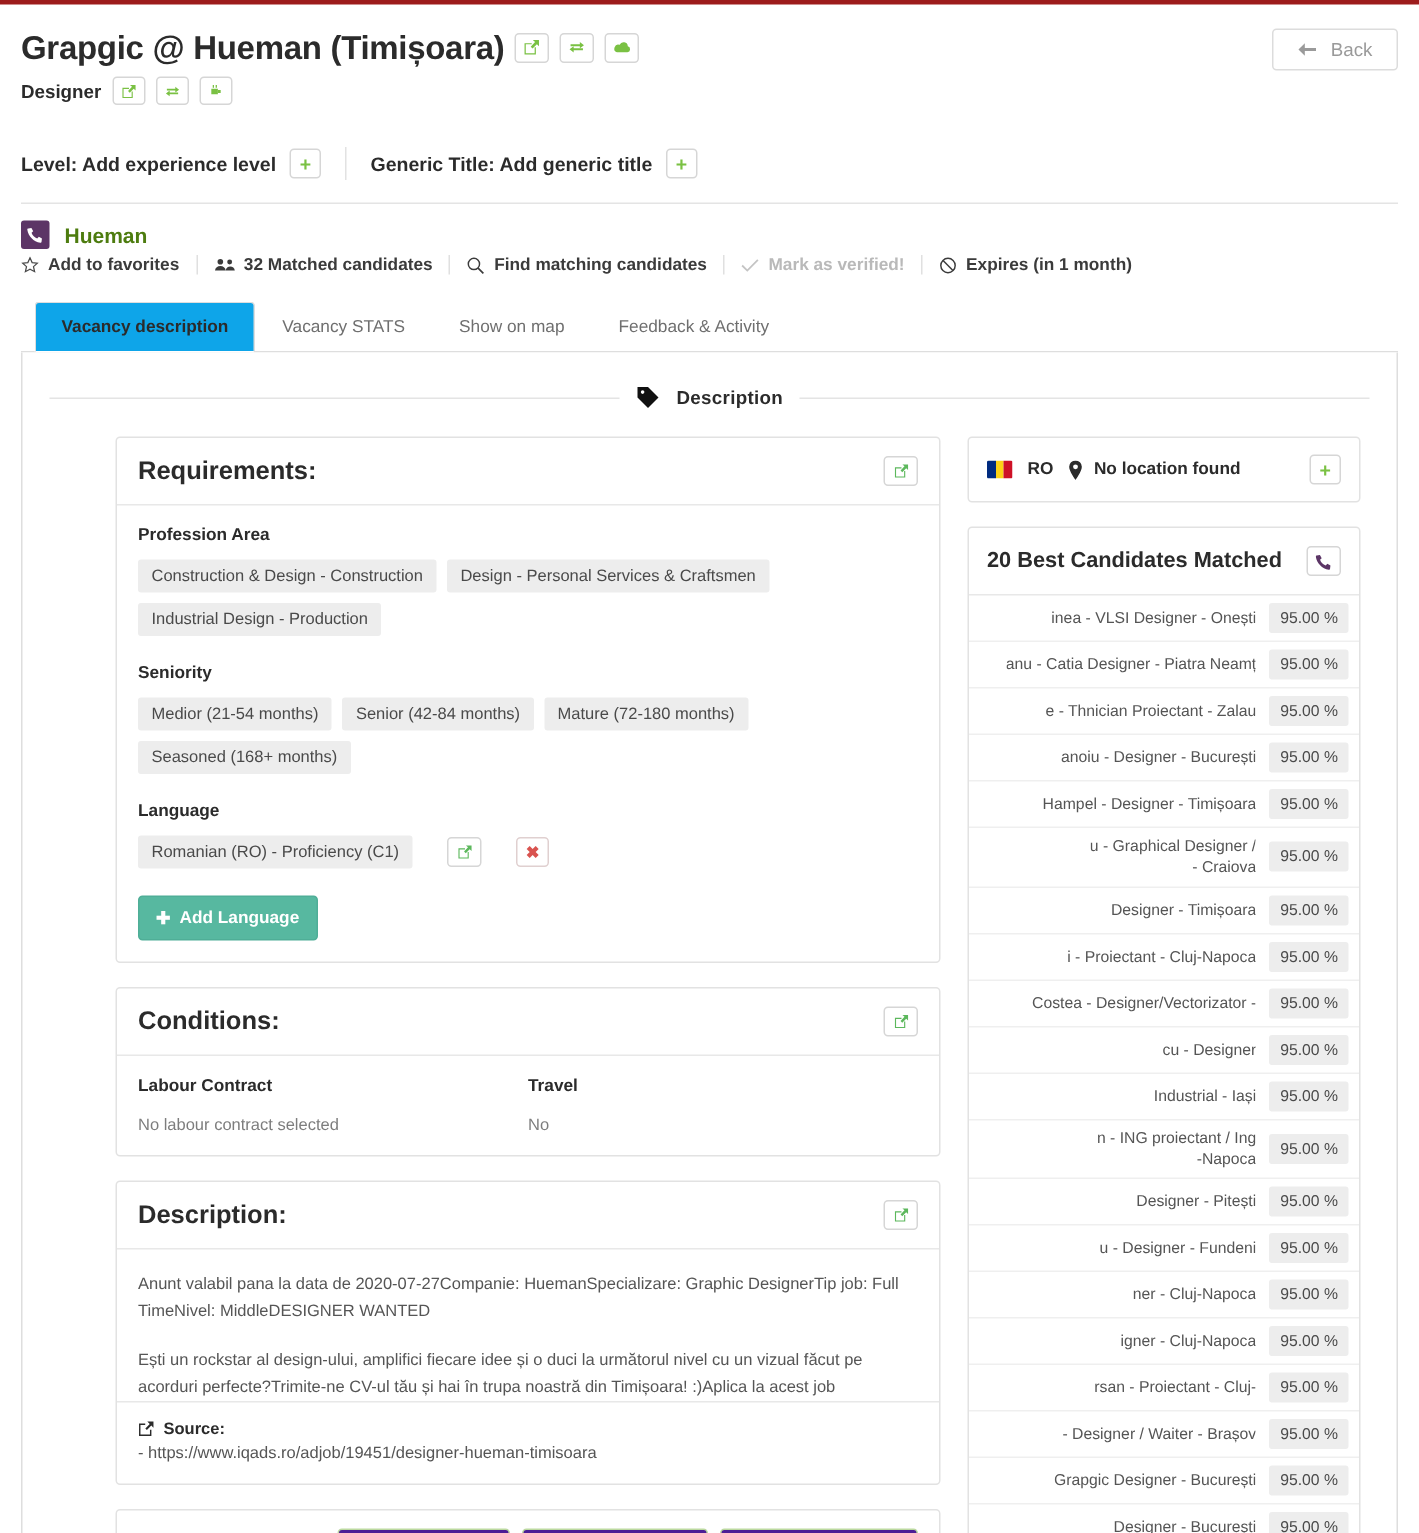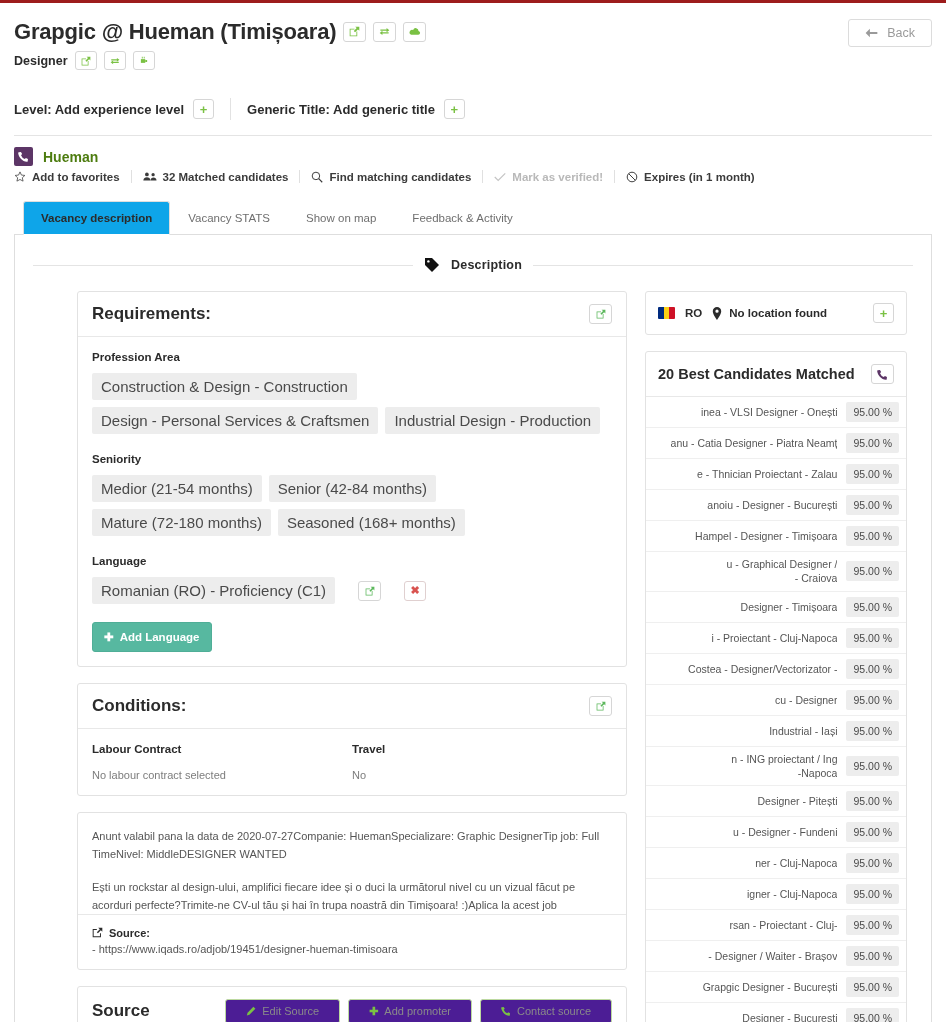--- a/index.html
+++ b/index.html
@@ -109,21 +109,21 @@
     display: flex; align-items: center; justify-content: space-between;
     padding: 12px 14px; border-bottom: 1px solid #e8e8e8;
   }
   .panel-head h2 { margin: 0; font-size: 17px; font-weight: bold; color: #2b2b2b; }
   .panel-body { padding: 14px; }
 
   .field-label { font-size: 11.5px; font-weight: bold; color: #2b2b2b; margin-bottom: 10px; }
   .chips { display: flex; flex-wrap: wrap; gap: 7px; margin-bottom: 19px; }
   .chip {
     background: #ededed; border-radius: 2px; padding: 5px 9px;
-    font-size: 15px; color: #4a4a4a; white-space: nowrap;
+    font-size: 11px; color: #4a4a4a; white-space: nowrap;
   }
   .lang-row { display: flex; align-items: center; gap: 23px; }
   .xbtn {
     width: 22px; height: 20px; border: 1px solid #e0d0d0; border-radius: 3px;
     background: #fff; color: #d9534f; font-size: 11px; font-weight: bold;
     display: inline-flex; align-items: center; justify-content: center; cursor: pointer;
   }
   .btn-teal {
     margin-top: 18px; background: #57b8a0; border: 1px solid #4fae97;
     color: #fff; font-size: 11.5px; font-weight: bold; border-radius: 3px;
@@ -395,20 +395,29 @@
               </div>
               <div class="cond-col">
                 <div class="cond-head">Travel</div>
                 <div class="cond-val">No</div>
               </div>
             </div>
           </div>
         </div>
 
         <div class="panel">
+          <div class="panel-head">
+            <h2>Description:</h2>
+            <button class="ibtn lg">
+              <svg width="10" height="10" viewBox="0 0 16 16">
+                <path d="M1 4h7v1.2H2.2v8.6h8.6V8H12v7H1z" fill="#5cb85c"></path>
+                <path d="M9 1h6v6l-2-2-4.2 4.2-1.8-1.8L11.2 3z" fill="#5cb85c"></path>
+              </svg>
+            </button>
+          </div>
           <div class="panel-body">
             <div class="desc-text">
               <p>Anunt valabil pana la data de 2020-07-27Companie: HuemanSpecializare: Graphic DesignerTip job: Full TimeNivel: MiddleDESIGNER WANTED</p>
               <p>Ești un rockstar al design-ului, amplifici fiecare idee și o duci la următorul nivel cu un vizual făcut pe acorduri perfecte?Trimite-ne CV-ul tău și hai în trupa noastră din Timișoara! :)Aplica la acest job</p>
             </div>
             <div class="src-block">
               <div class="src-title">
                 <svg width="11" height="11" viewBox="0 0 16 16">
                   <path d="M1 3h6v1.4H2.4v9.2h9.2V9H13v6H1z" fill="#2b2b2b"></path>
                   <path d="M9 1h6v6l-2.1-2.1-4.3 4.3-1.5-1.5 4.3-4.3z" fill="#2b2b2b"></path>

